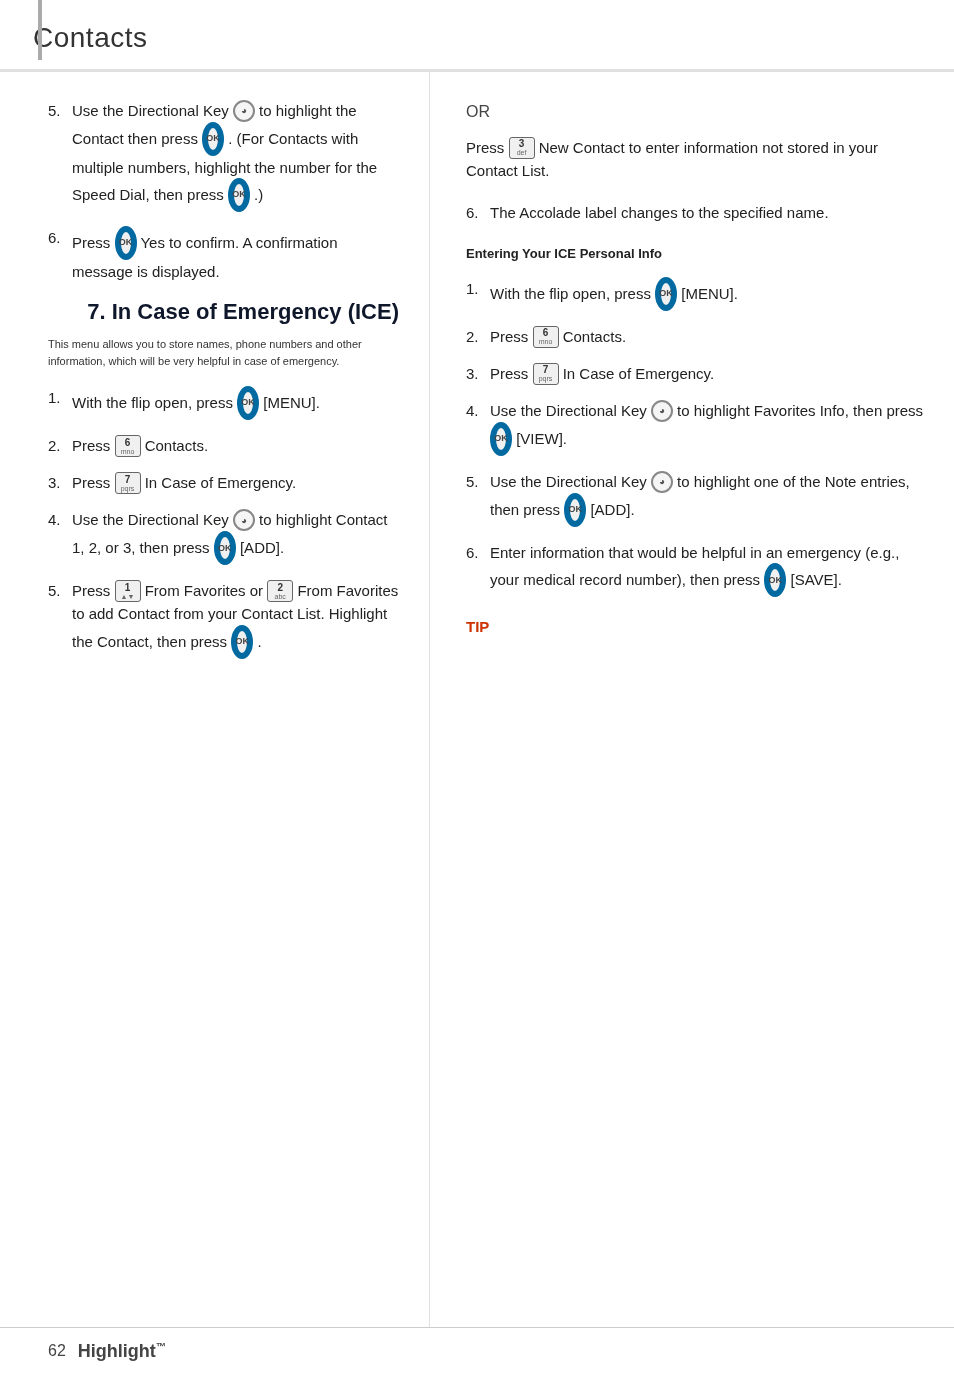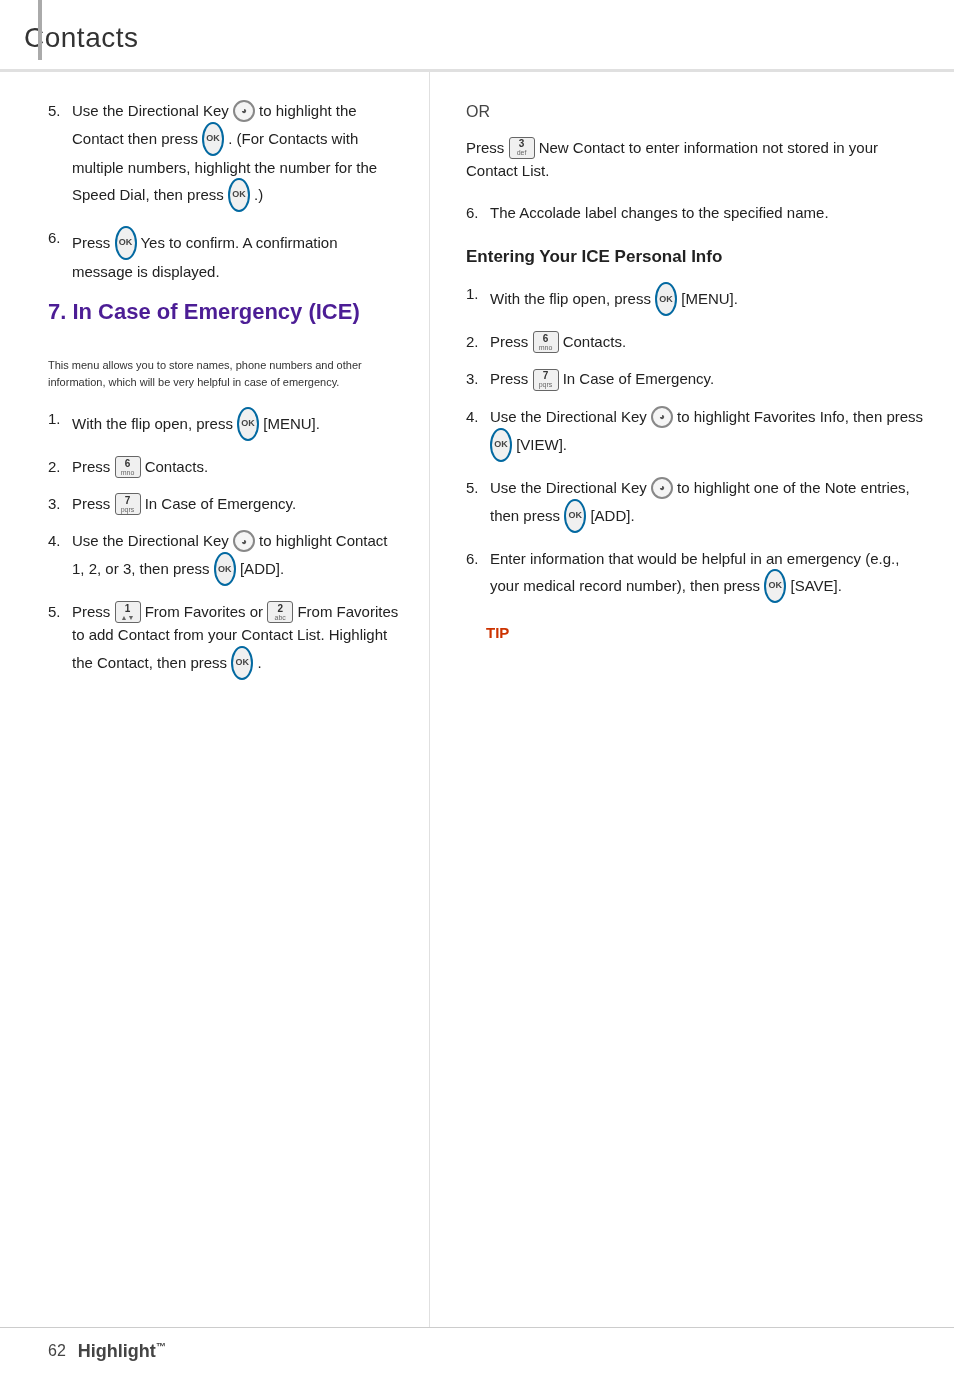--- a/index.html
+++ b/index.html
@@ -16,21 +16,21 @@
     }
 
     .page {
       width: 954px;
       min-height: 1374px;
       display: flex;
       flex-direction: column;
     }
 
     .page-header {
-      padding: 18px 48px 10px 24px;
+      padding: 18px 48px 10px 33px;
       border-bottom: 3px solid #e0e0e0;
       position: relative;
     }
 
     .left-bar {
       position: absolute;
       left: 38px;
       top: 0;
       width: 4px;
       height: 60px;
@@ -57,23 +57,24 @@
     }
 
     .right-column {
       flex: 1;
       padding: 28px 30px 28px 36px;
     }
 
     .section-heading {
       font-size: 22px;
       font-weight: bold;
-      color: #4c1d95;
+      color: #0f172a;
       line-height: 1.3;
-      margin-bottom: 31px;
+      margin-bottom: 10px;
+      text-align: right;
     }
 
     .section-intro {
       font-size: 11px;
       color: #333;
       margin-bottom: 18px;
       line-height: 1.5;
     }
 
     .numbered-list {
@@ -102,21 +103,21 @@
     }
 
     
     .ok-btn {
       display: inline-flex;
       align-items: center;
       justify-content: center;
       width: 22px;
       height: 34px;
       border-radius: 50%;
-      border: 2px solid #0369a1;
+      border: 6px solid #0369a1;
       background: #f0f0f0;
       font-size: 9px;
       font-weight: bold;
       color: #444;
       vertical-align: middle;
       position: relative;
       top: -1px;
       flex-shrink: 0;
     }
 
@@ -168,21 +169,21 @@
       font-size: 7px;
       font-weight: normal;
       color: #666;
     }
 
     .bold-text {
       font-weight: normal;
     }
 
     .subheading {
-      font-size: 17px;
+      font-size: 13px;
       font-weight: bold;
       color: #222;
       margin-bottom: 14px;
       margin-top: 10px;
     }
 
     .or-text {
       font-size: 16px;
       color: #444;
       margin-bottom: 14px;
@@ -203,21 +204,20 @@
       color: #333;
       line-height: 1.5;
     }
 
     .tip-label {
       font-weight: bold;
       color: #cc3300;
       min-width: 36px;
       font-size: 15px;
       flex-shrink: 0;
-      margin-left: 20px;
     }
 
     .page-footer {
       border-top: 1px solid #ccc;
       padding: 10px 48px;
       display: flex;
       align-items: center;
       gap: 12px;
     }
 

